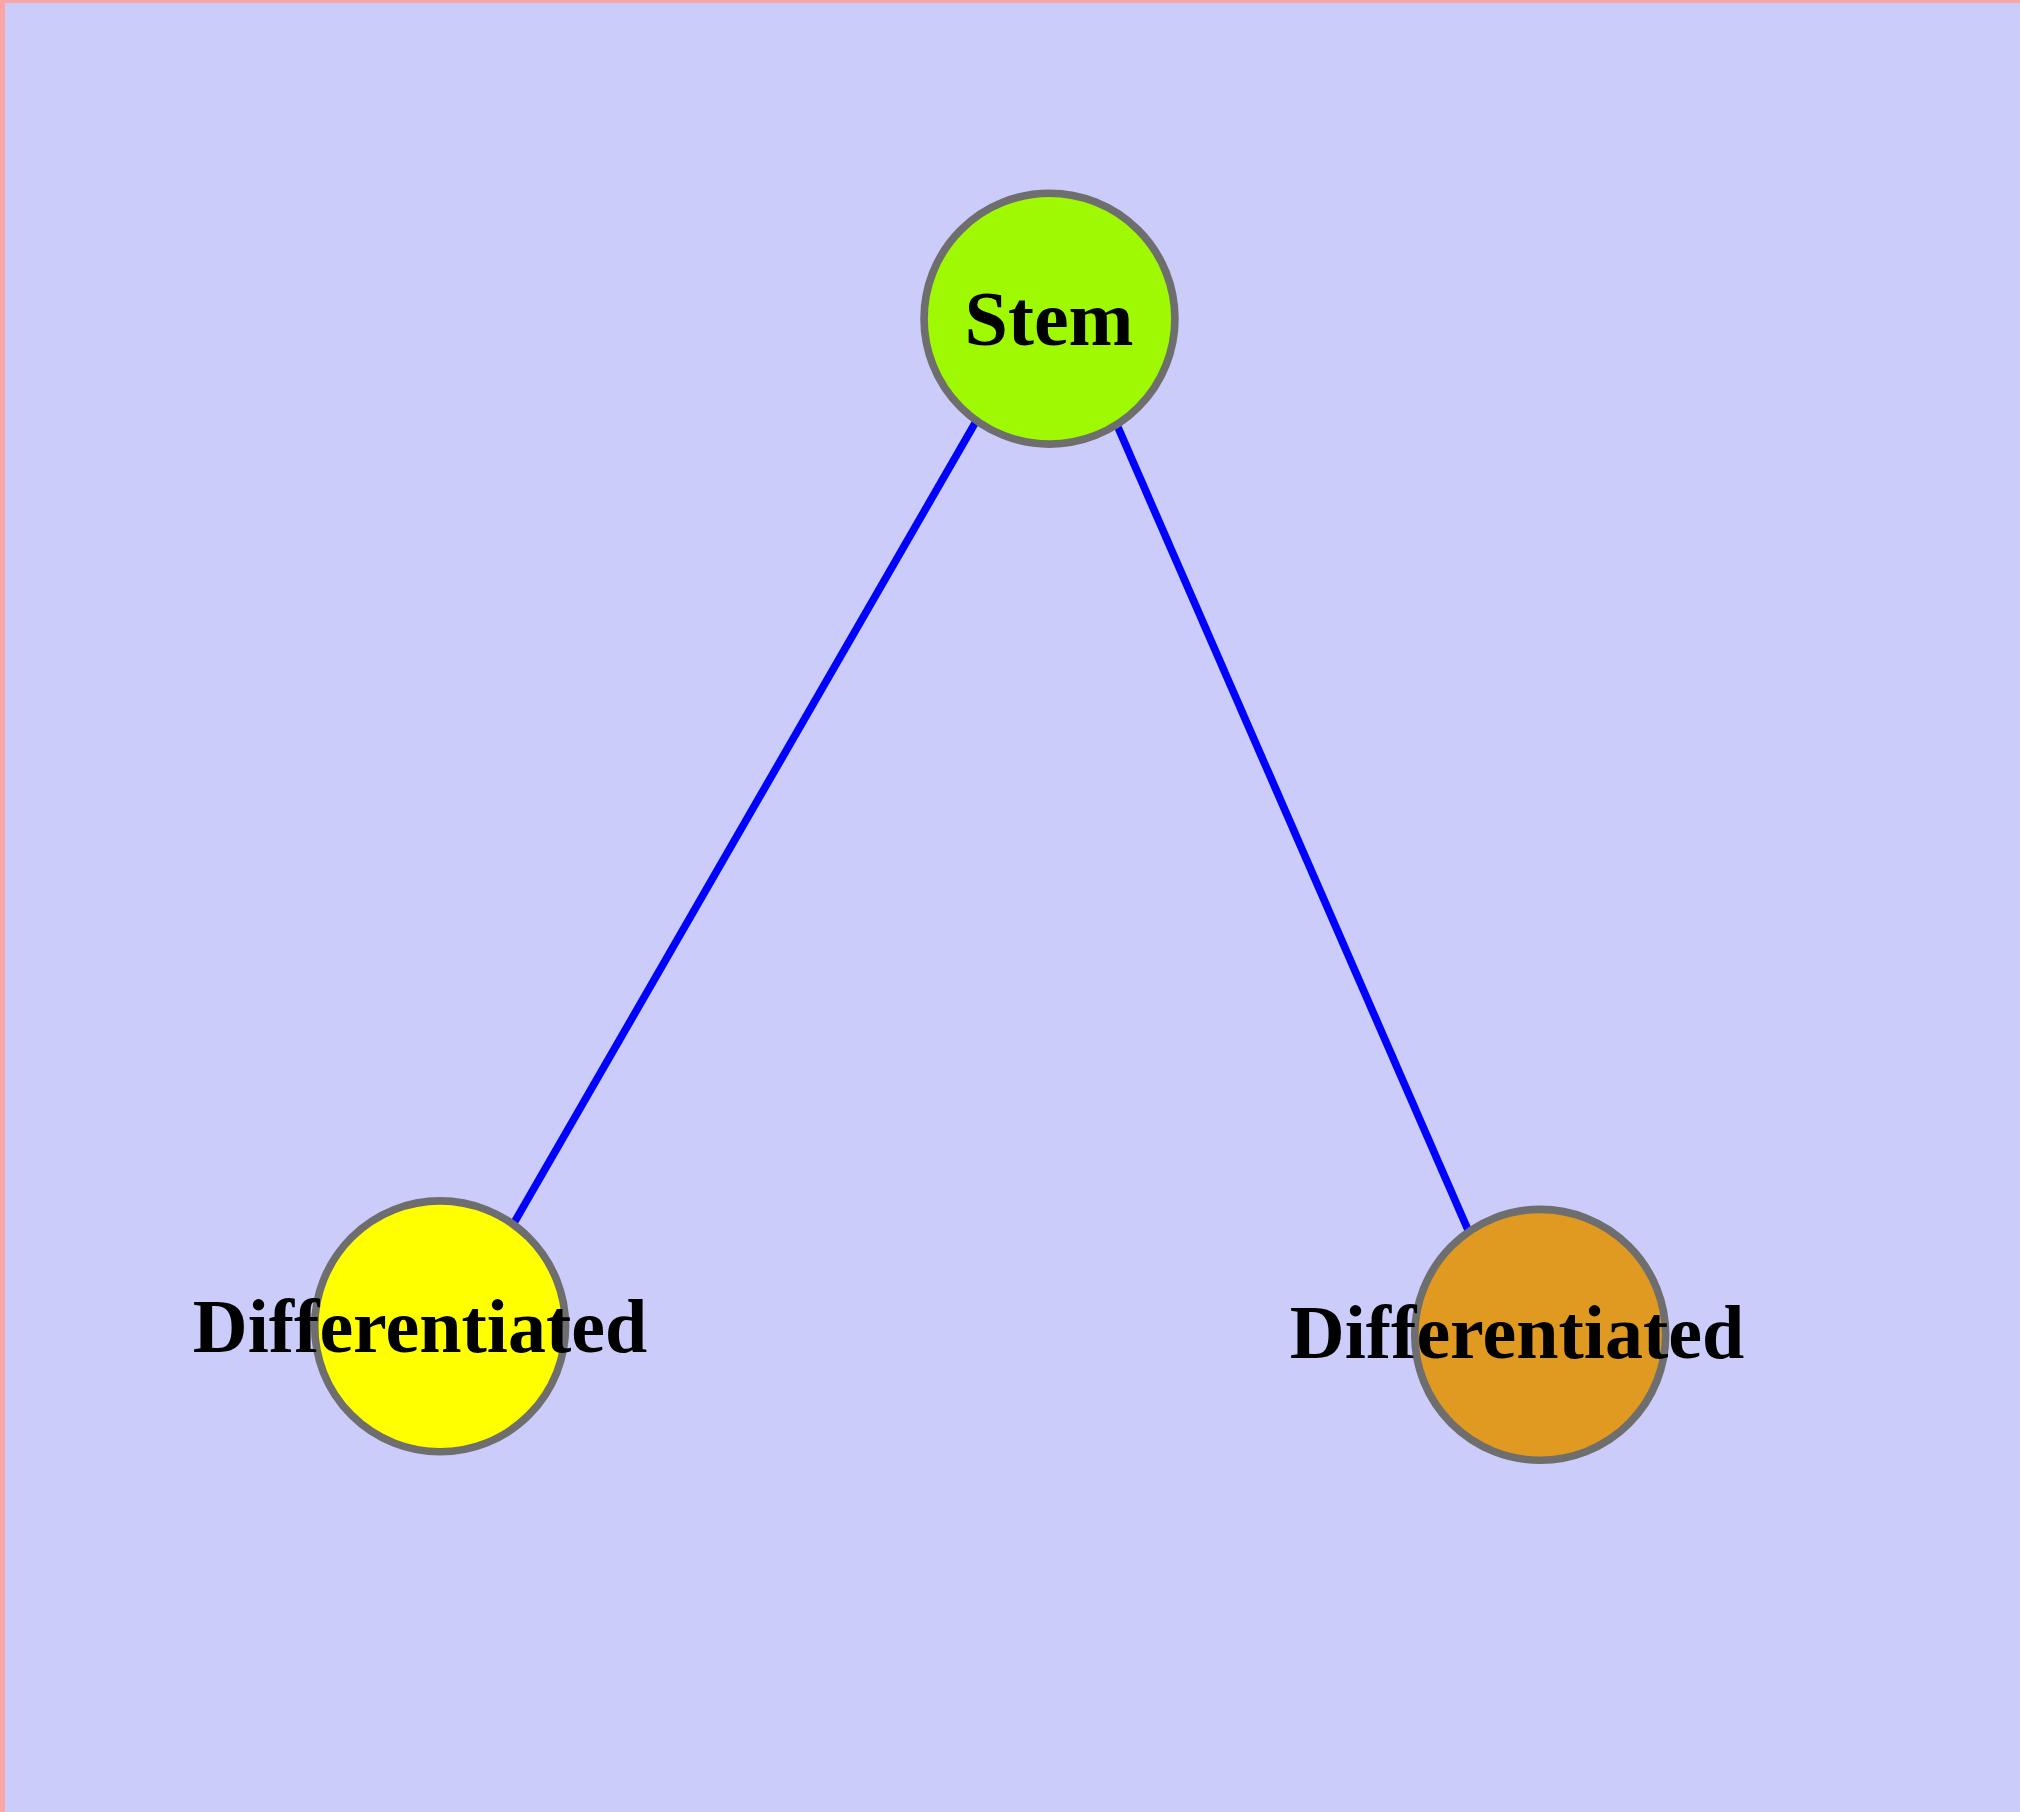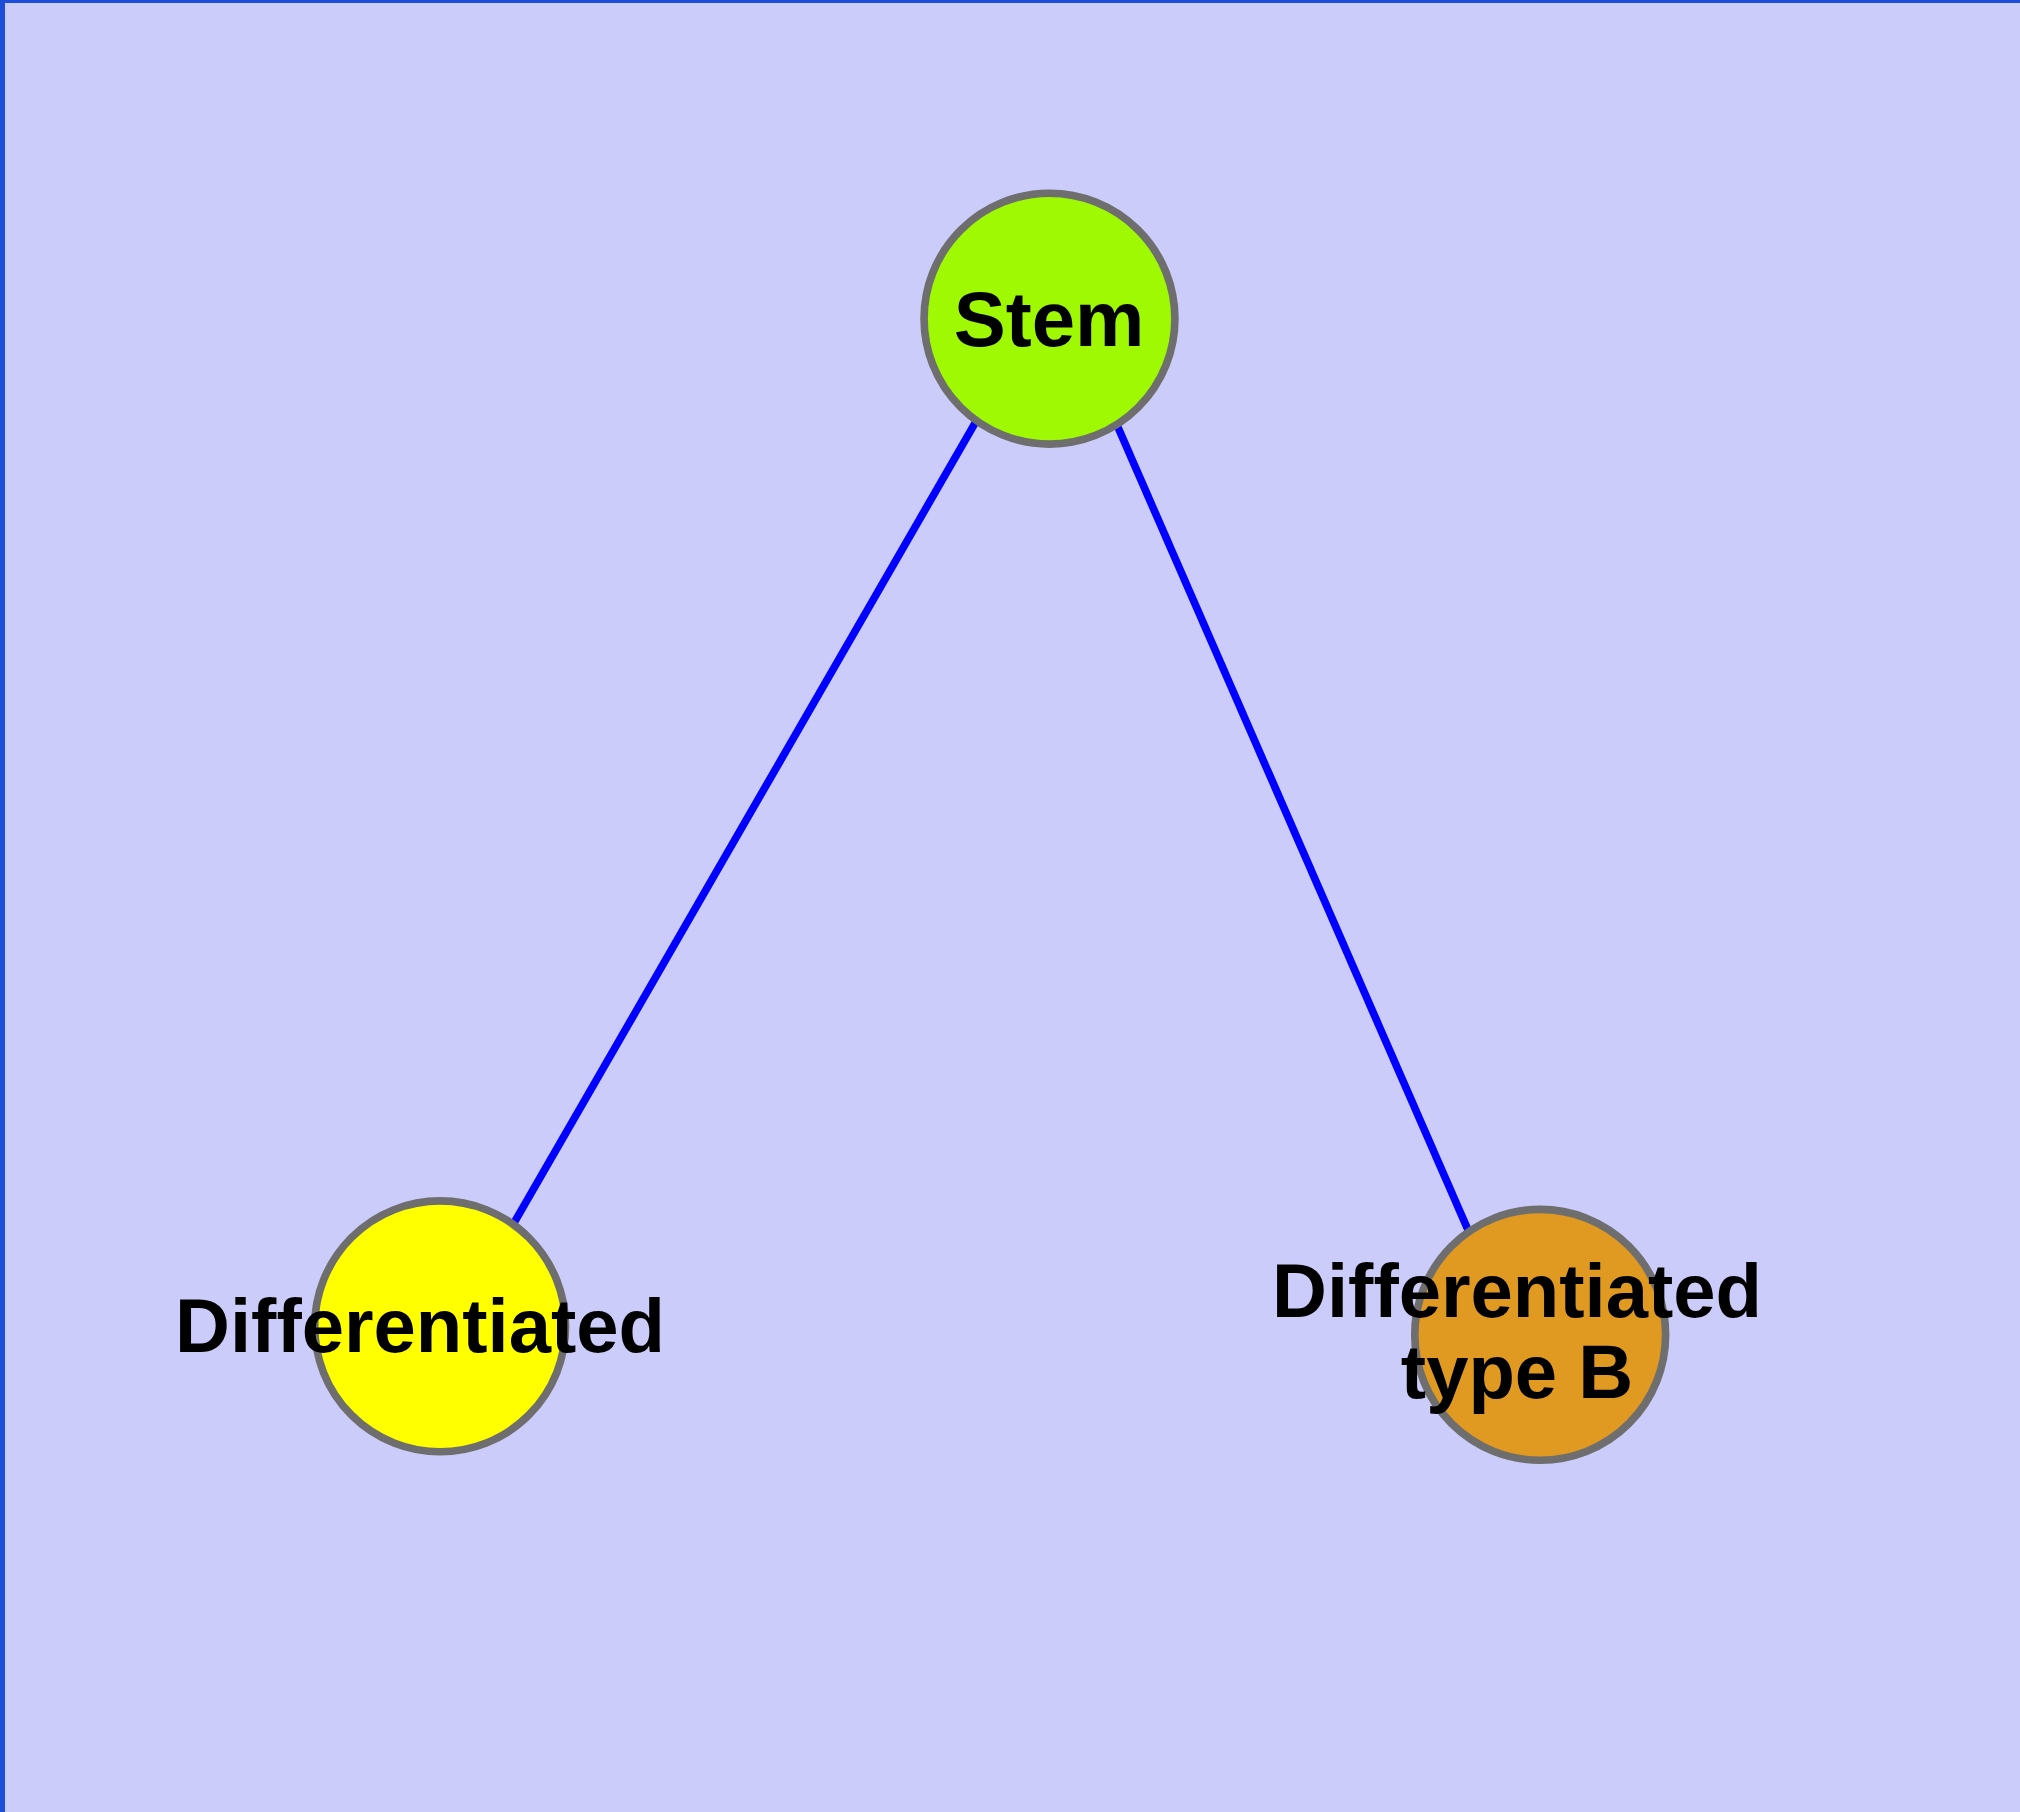--- a/index.html
+++ b/index.html
@@ -40,21 +40,21 @@
     pointer-events: none;
     transform: translate(-50%, -50%);
   }
   .label-stem   { font-size: 78px; }
   .label-typea  { font-size: 76px; }
   .label-typeb  { font-size: 76px; }
 </style>
 </head>
 <body>
 
-<div id="canvas" style="background: #1d4ed8;">
+<div id="canvas" style="background: #fca5a5; font-family: Liberation Serif, serif;">
 
   <div id="plot-bg" style="background: rgb(204, 204, 250);"></div>
 
   <svg id="graph-svg" viewBox="0 0 2384 2138">
 
     <g>
       <line id="edge0" x1="1152" y1="496" x2="605" y2="1445" stroke="#0000ff" stroke-width="9" stroke-linecap="butt"></line>
       <line id="edge1" x1="1317" y1="500" x2="1733" y2="1454" stroke="#0000ff" stroke-width="9" stroke-linecap="butt"></line>
     </g>
 
@@ -62,16 +62,16 @@
       <circle id="node0" cx="1238" cy="376" r="148" fill="#9ef902" stroke="#6e6e6e" stroke-width="9"></circle>
       <circle id="node1" cx="519" cy="1565" r="148" fill="#ffff00" stroke="#6e6e6e" stroke-width="9"></circle>
       <circle id="node2" cx="1817" cy="1575" r="148" fill="#e09a22" stroke="#6e6e6e" stroke-width="9"></circle>
     </g>
   </svg>
 
   <div class="node-label label-stem" id="lbl-stem" style="left: 1049px; top: 319px; color: rgb(0, 0, 0);"><span>Stem</span></div>
 
   <div class="node-label label-typea" id="lbl-typea" style="left: 420px; top: 1326px; color: rgb(0, 0, 0);"><span>Differentiated</span><br></div>
 
-  <div class="node-label label-typeb" id="lbl-typeb" style="left: 1517px; top: 1332px; color: rgb(0, 0, 0);"><span>Differentiated</span><br><span>type B</span></div>
+  <div class="node-label label-typeb" id="lbl-typeb" style="left: 1517px; top: 1332px; color: rgb(0, 0, 0);"><span>Differentiated</span><br></div>
 
 </div>
 
 
 </body></html>

